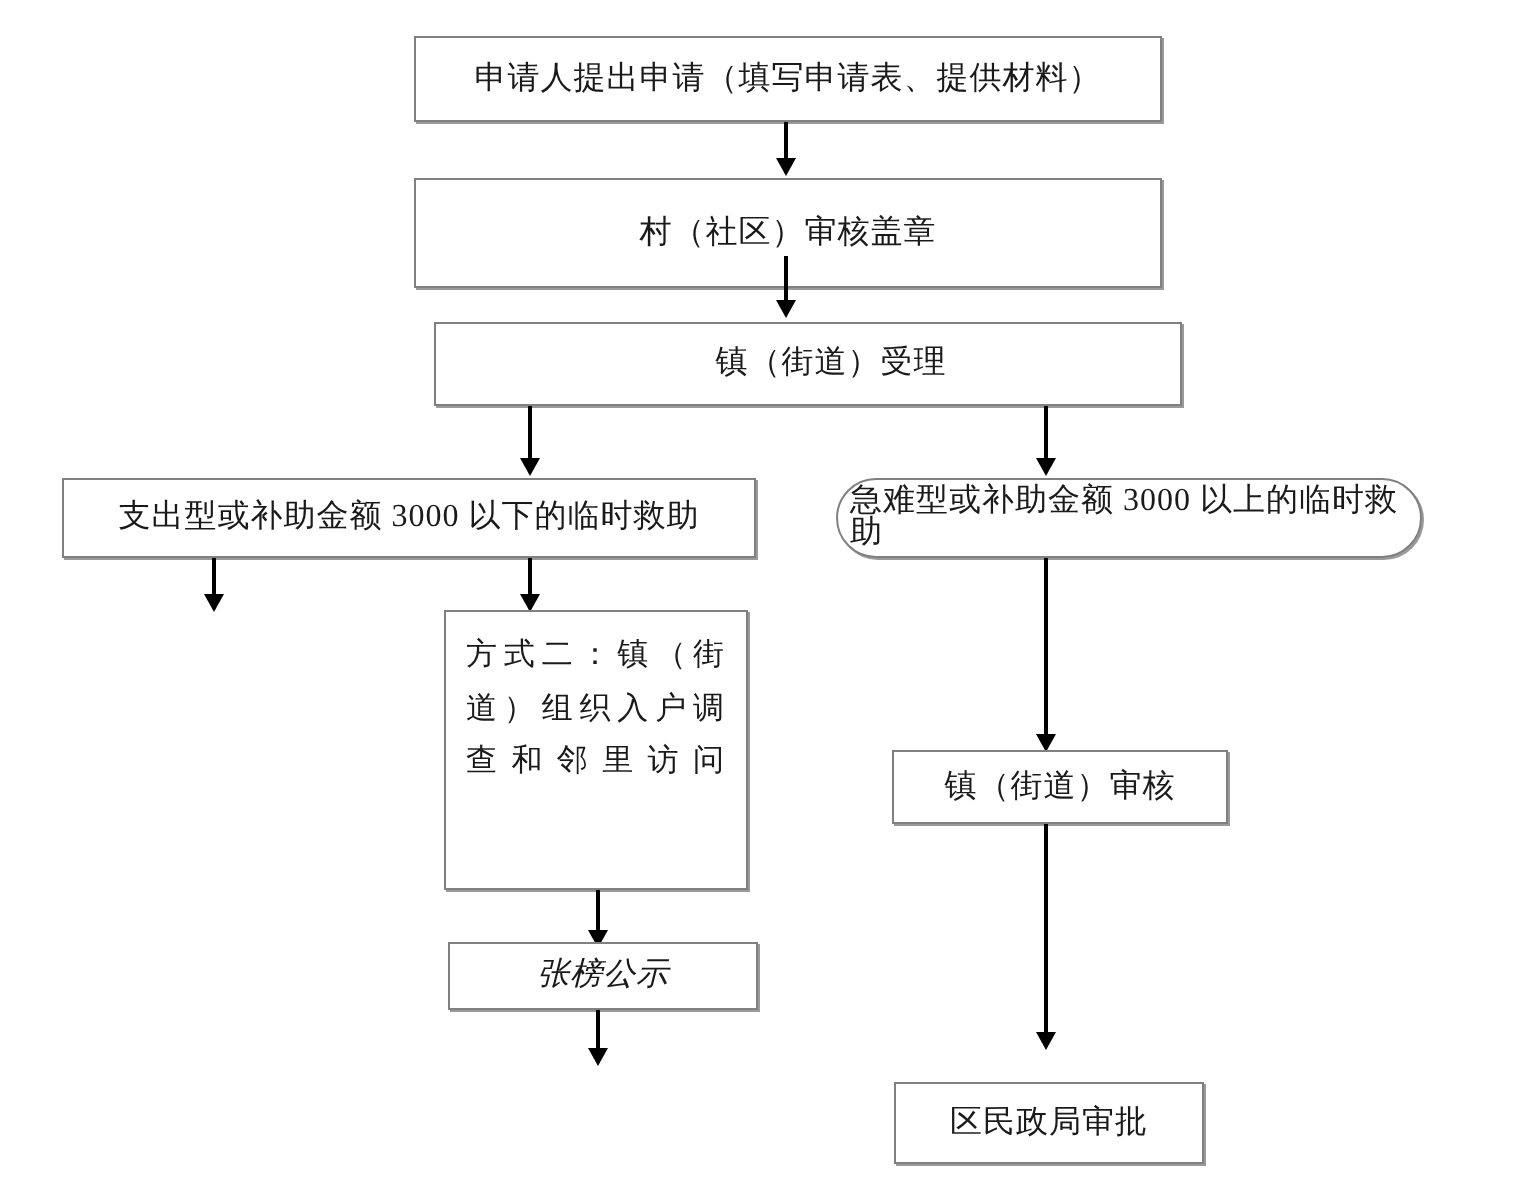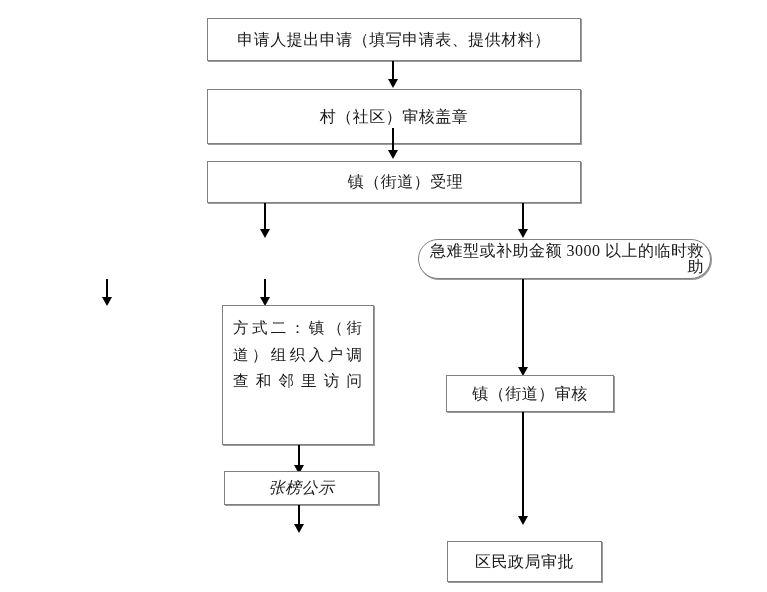--- a/index.html
+++ b/index.html
@@ -20,21 +20,21 @@
   }
   
   .node {
     position: absolute;
     box-sizing: border-box;
     border: 1px solid #808080;
     background: #ffffff;
     display: flex;
     align-items: center;
     justify-content: center;
-    text-align: right;
+    text-align: left;
     font-size: 16px;
     line-height: 1.0;
     letter-spacing: 0.5px;
     color: #1a1a1a;
     padding: 0 6px;
   }
   .node.multiline {
     display: block;
     padding: 9px 10px 0 10px;
     line-height: 1.72;
@@ -75,30 +75,33 @@
   <div class="conn vline" style="left:392px; top:61px; width:1.6px; height:20px;"></div>
   <div class="arrowhead" style="left:388px; top:79px;"></div>
 
   <div class="node shadow" style="left:207px; top:89px; width:374px; height:55px;">
     <span>村（社区）审核盖章</span>
   </div>
 
   <div class="conn vline" style="left:392px; top:128px; width:1.6px; height:24px;"></div>
   <div class="arrowhead" style="left:388px; top:150px;"></div>
 
-  <div class="node shadow" style="left:207px; top:161px; width:374px; height:42px;padding-left:29px;">
+  <div class="node shadow" style="left:217px; top:161px; width:374px; height:42px;padding-left:29px;">
     <span>镇（街道）受理</span>
   </div>
 
   <div class="conn vline" style="left:264px; top:203px; width:1.6px; height:28px;"></div>
   <div class="arrowhead" style="left:260px; top:229px;"></div>
 
   <div class="conn vline" style="left:522px; top:203px; width:1.6px; height:28px;"></div>
   <div class="arrowhead" style="left:518px; top:229px;"></div>
 
+  <div class="node shadow" style="left:31px; top:239px; width:347px; height:40px;">
+    <span>支出型或补助金额 3000 以下的临时救助</span>
+  </div>
 
   <div class="node shadow" style="left:418px; top:239px; width:293px; height:40px;border-radius:20px;">
     <span>急难型或补助金额 3000 以上的临时救助</span>
   </div>
 
   <div class="conn vline" style="left:106px; top:279px; width:1.6px; height:21px;"></div>
   <div class="arrowhead" style="left:102px; top:297px;"></div>
 
   <div class="conn vline" style="left:264px; top:279px; width:1.6px; height:21px;"></div>
   <div class="arrowhead" style="left:260px; top:297px;"></div>

